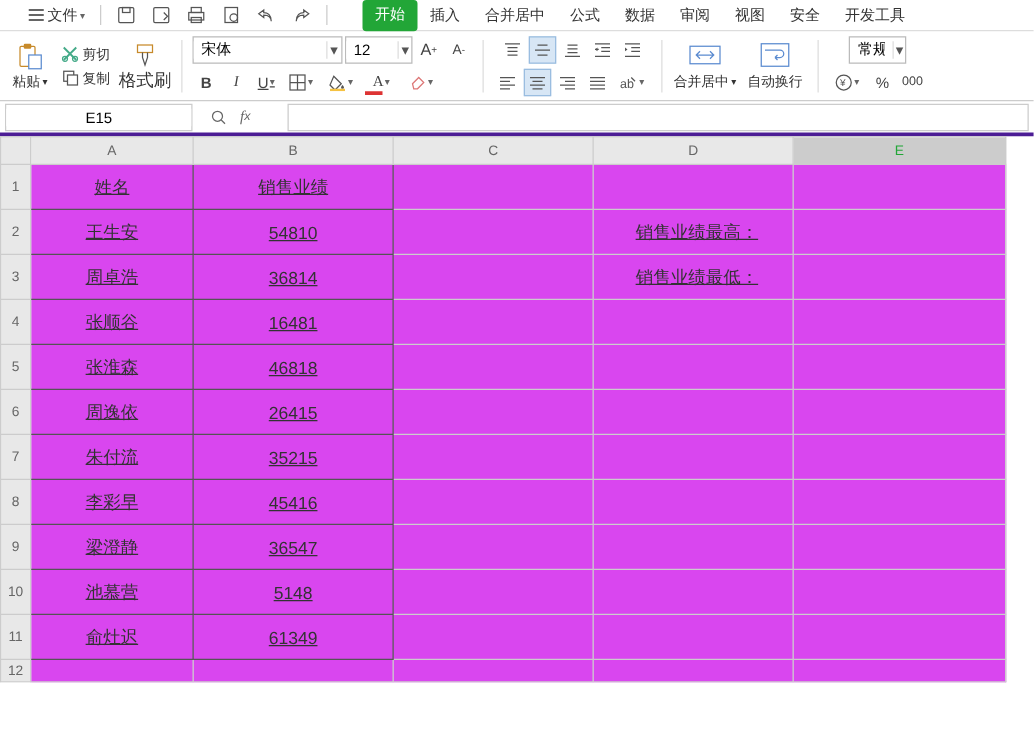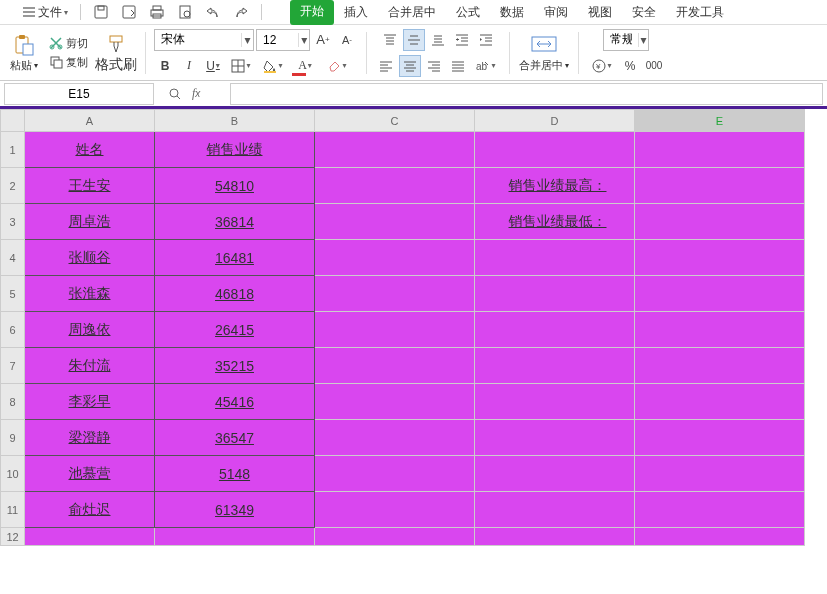--- a/index.html
+++ b/index.html
@@ -161,21 +161,21 @@
             <path d="M8 8v4l2 6 2-6V8" fill="none" stroke="#555"></path>
           </svg>
         </div>
       <span style="font-size:14px;">格式刷</span>
     </div>
   </div>
   <div class="ribbon-sep"></div>
 
   <div class="ribbon-group" style="flex-direction:column;gap:4px;align-items:flex-start;">
     <div class="btn-row">
-      <div class="combo" style="width:100px;">
+      <div class="combo" style="width:120px;">
           <input value="宋体" style="">
           <span class="arrow">▾</span>
         </div>
       <div class="combo" style="width:54px;">
           <input value="12" style="">
           <span class="arrow">▾</span>
         </div>
       <div class="icon-btn" style="font-size:13px;">A<sup style="font-size:8px;">+</sup></div>
       <div class="icon-btn" style="font-size:11px;">A<sup style="font-size:8px;">-</sup></div>
     </div>
@@ -280,20 +280,29 @@
       <div class="ico">
           <svg width="26" height="20" viewBox="0 0 26 20">
             <rect x="1" y="3" width="24" height="14" fill="none" stroke="#5b8bd0"></rect>
             <path d="M6 10h14M9 7l-3 3 3 3M17 7l3 3-3 3" stroke="#5b8bd0" fill="none"></path>
           </svg>
         </div>
       <div style="display:flex;align-items:center;gap:2px;">
           <span>合并居中</span>
           <span style="font-size:8px;">▾</span>
         </div>
+    </div>
+    <div class="big-btn">
+      <div class="ico">
+          <svg width="24" height="20" viewBox="0 0 24 20">
+            <rect x="1" y="1" width="22" height="18" fill="none" stroke="#5b8bd0"></rect>
+            <path d="M4 6h12a3 3 0 010 6h-4m0 0l2-2m-2 2l2 2" stroke="#5b8bd0" fill="none"></path>
+          </svg>
+        </div>
+      <span>自动换行</span>
     </div>
   </div>
   <div class="ribbon-sep"></div>
 
   <div class="ribbon-group num-fmt">
     <div class="combo" style="width:46px;">
         <input value="常规" style="">
         <span class="arrow">▾</span>
       </div>
     <div class="btn-row">

